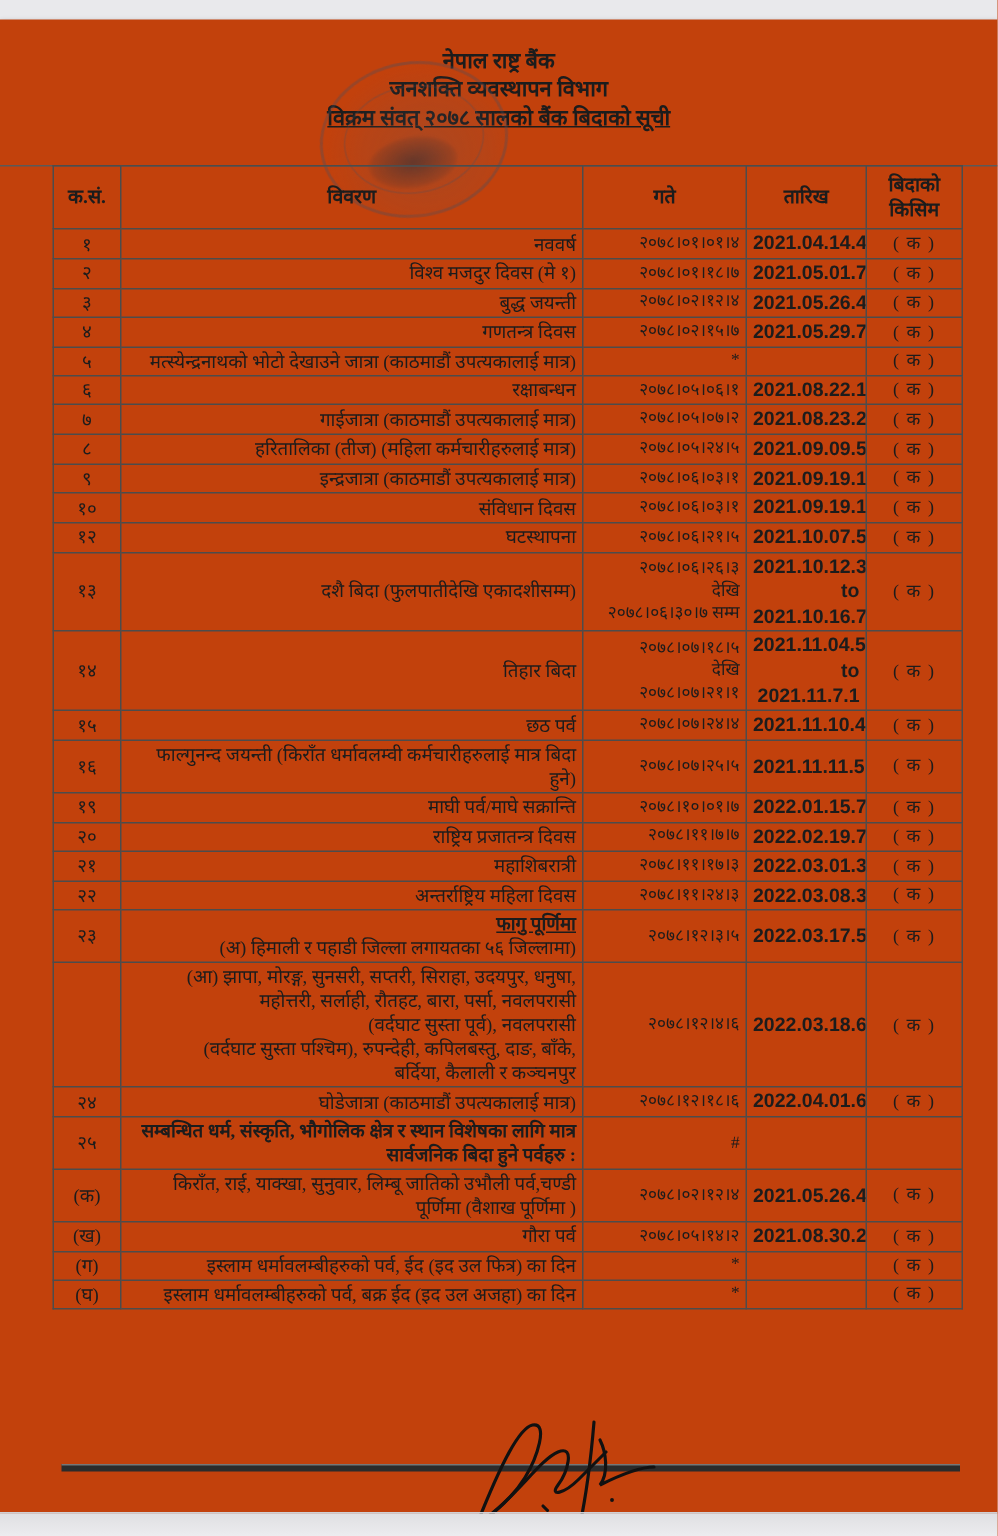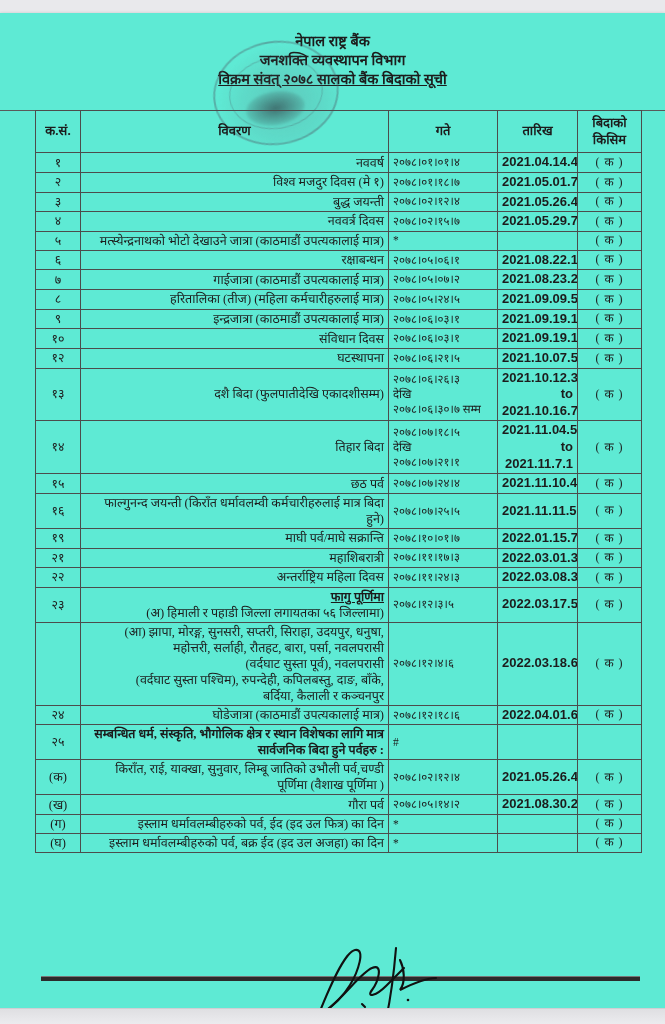--- a/index.html
+++ b/index.html
@@ -4,21 +4,21 @@
 <style>
   html,body{margin:0;padding:0;}
   body{
     width:665px;height:1024px;position:relative;overflow:hidden;
     background:#e9e9ec;
     font-family:"Liberation Serif","DejaVu Serif",serif;
     color:#1c1c1c;
   }
   .page{
     position:absolute;left:0;top:13px;width:665px;height:996px;
-    background:#5eead4;
+    background:#c2410c;
     box-shadow:0 0 3px rgba(0,0,0,.15);
   }
   .bottom-strip{
     position:absolute;left:0;bottom:0;width:665px;height:15px;
     background:linear-gradient(#dfdfe2,#ececef);
     border-top:1px solid #cfcfd4;
   }
   .titles{padding-top:19px;text-align:center;line-height:19px;font-size:14.5px;font-weight:bold;}
   .titles .t3{text-decoration:underline;}
   
@@ -46,21 +46,21 @@
   }
   table.holidays td,table.holidays th{
     border:1px solid #4c4c4c;padding:1px 4px;vertical-align:middle;
     overflow:hidden;
   }
   th{font-weight:bold;font-size:13px;padding:4px 2px !important;}
   td.sn{text-align:center;vertical-align:top;}
   td.desc{text-align:right;white-space:pre-line;vertical-align:top;}
   td.desc.bold{font-weight:bold;}
   .desc-head{font-weight:bold;text-decoration:underline;}
-  td.gate{text-align:left;white-space:pre-line;font-size:11.5px;}
+  td.gate{text-align:right;white-space:pre-line;font-size:11.5px;}
   td.date{
     text-align:right;white-space:pre-line;
     font-family:"Liberation Sans","DejaVu Sans",sans-serif;
     font-weight:bold;font-size:13px;
   }
   td.kind{text-align:center;font-size:12px;letter-spacing:1px;}
   .footer-rule{
     position:absolute;left:41px;top:963px;width:599px;height:4px;
     background:#2b2b2b;border-top:1px solid #777;
   }
@@ -119,21 +119,21 @@
         </tr>
         <tr>
           <td class="sn">३</td>
           <td class="desc">बुद्ध जयन्ती</td>
           <td class="gate">२०७८।०२।१२।४</td>
           <td class="date">2021.05.26.4</td>
           <td class="kind">( क )</td>
         </tr>
         <tr>
           <td class="sn">४</td>
-          <td class="desc">नववर्त्र दिवस</td>
+          <td class="desc">गणतन्त्र दिवस</td>
           <td class="gate">२०७८।०२।१५।७</td>
           <td class="date">2021.05.29.7</td>
           <td class="kind">( क )</td>
         </tr>
         <tr>
           <td class="sn">५</td>
           <td class="desc">मत्स्येन्द्रनाथको भोटो देखाउने जात्रा (काठमाडौं उपत्यकालाई मात्र)</td>
           <td class="gate">*</td>
           <td class="date"></td>
           <td class="kind">( क )</td>
@@ -214,20 +214,27 @@
           <td class="desc">फाल्गुनन्द जयन्ती (किराँत धर्मावलम्वी कर्मचारीहरुलाई मात्र बिदा हुने)</td>
           <td class="gate">२०७८।०७।२५।५</td>
           <td class="date">2021.11.11.5</td>
           <td class="kind">( क )</td>
         </tr>
         <tr>
           <td class="sn">१९</td>
           <td class="desc">माघी पर्व/माघे सक्रान्ति</td>
           <td class="gate">२०७८।१०।०१।७</td>
           <td class="date">2022.01.15.7</td>
+          <td class="kind">( क )</td>
+        </tr>
+        <tr>
+          <td class="sn">२०</td>
+          <td class="desc">राष्ट्रिय प्रजातन्त्र दिवस</td>
+          <td class="gate">२०७८।११।७।७</td>
+          <td class="date">2022.02.19.7</td>
           <td class="kind">( क )</td>
         </tr>
         <tr>
           <td class="sn">२१</td>
           <td class="desc">महाशिबरात्री</td>
           <td class="gate">२०७८।११।१७।३</td>
           <td class="date">2022.03.01.3</td>
           <td class="kind">( क )</td>
         </tr>
         <tr>

